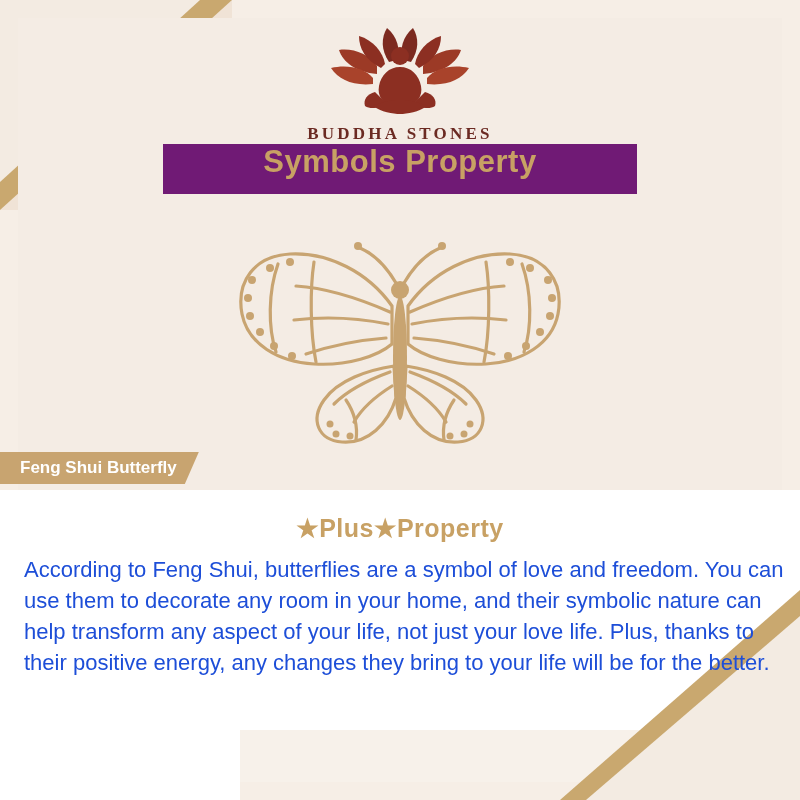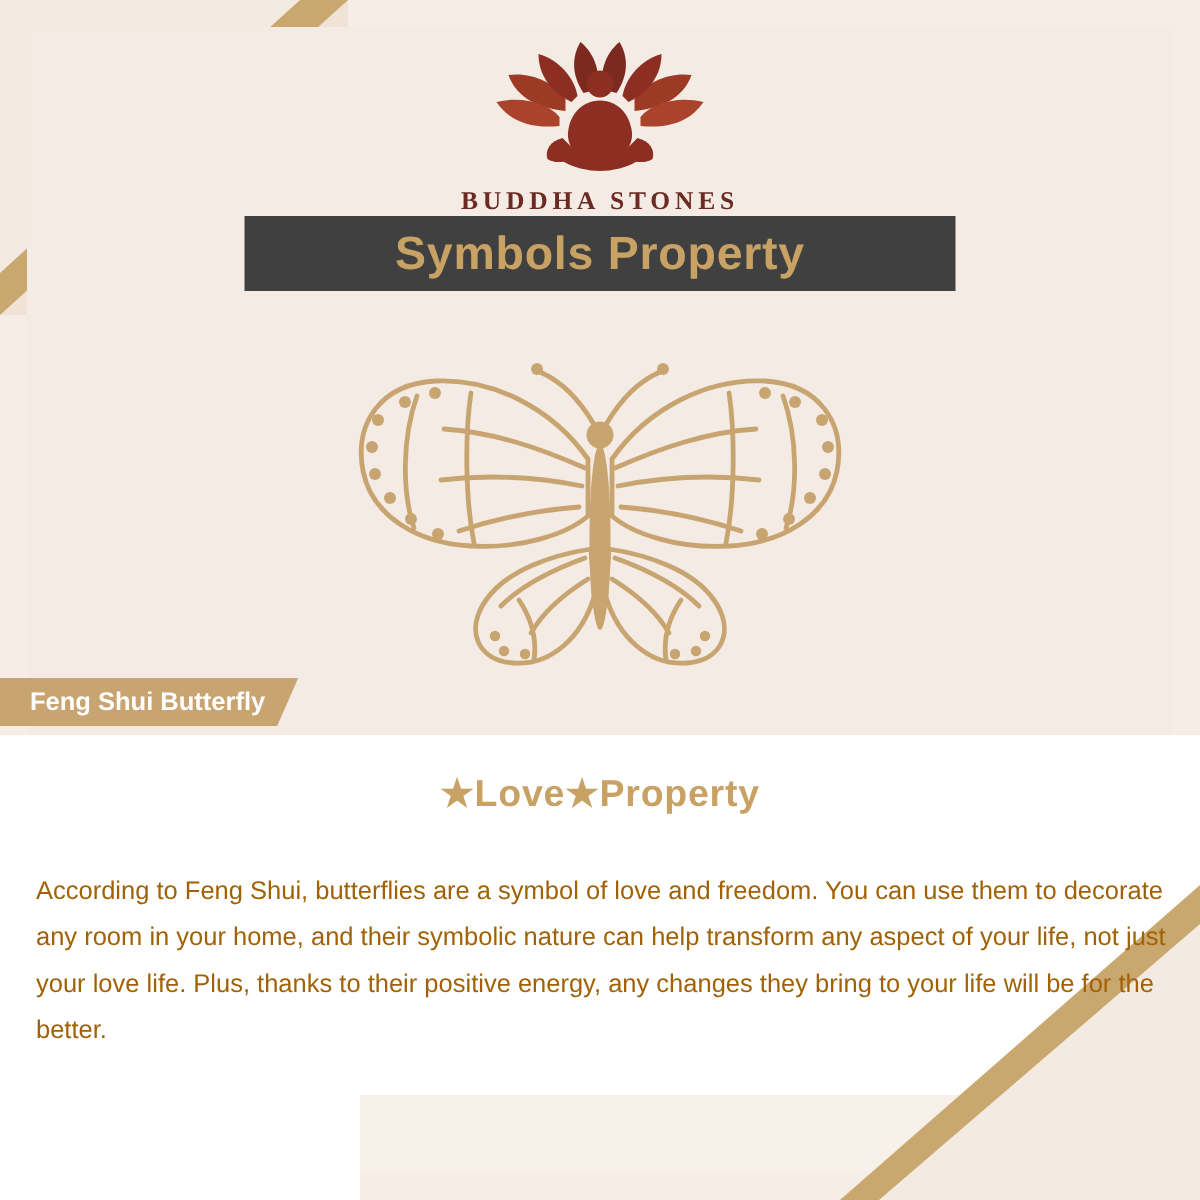--- a/index.html
+++ b/index.html
@@ -102,23 +102,22 @@
     color: #6b2a22;
     font-weight: bold;
     font-family: "Liberation Serif", serif;
   }
 
   
   .title-band {
     position: absolute;
     left: 163px; top: 144px;
     width: 474px; height: 50px;
-    background: #404040;
+    background: #701a75;
     display: flex;
-    align-items: center;
     justify-content: center;
   }
   .title-text {
     font-size: 31px;
     font-weight: bold;
     color: #c8a164;
     font-family: "Liberation Sans", sans-serif;
     letter-spacing: 0.5px;
   }
 
@@ -153,25 +152,25 @@
     font-size: 25px;
     font-weight: bold;
     color: #c8a164;
     letter-spacing: 0.5px;
   }
   .keywords .star { color: #c8a164; }
 
   
   .paragraph {
     position: absolute;
-    left: 24px; top: 578px;
+    left: 24px; top: 554px;
     width: 760px;
-    font-size: 17px;
+    font-size: 22px;
     line-height: 31px;
-    color: #a16207;
+    color: #1d4ed8;
     font-family: "Liberation Sans", sans-serif;
     text-align: left;
   }
 </style>
 </head>
 <body>
 
 <div class="page">
 
   <div class="bg-base"></div>
@@ -279,18 +278,18 @@
         </g>
       </g>
     </svg>
   </div>
 
   <div class="ribbon">
     <span>Feng Shui Butterfly</span>
   </div>
 
   <div class="keywords">
-    <span class="star">★</span><span>Love</span><span class="star">★</span><span>Property</span>
+    <span class="star">★</span><span>Plus</span><span class="star">★</span><span>Property</span>
   </div>
 
   <div class="paragraph">According to Feng Shui, butterflies are a symbol of love and freedom. You can use them to decorate any room in your home, and their symbolic nature can help transform any aspect of your life, not just your love life. Plus, thanks to their positive energy, any changes they bring to your life will be for the better.</div>
 
 </div>
 
 </body></html>

